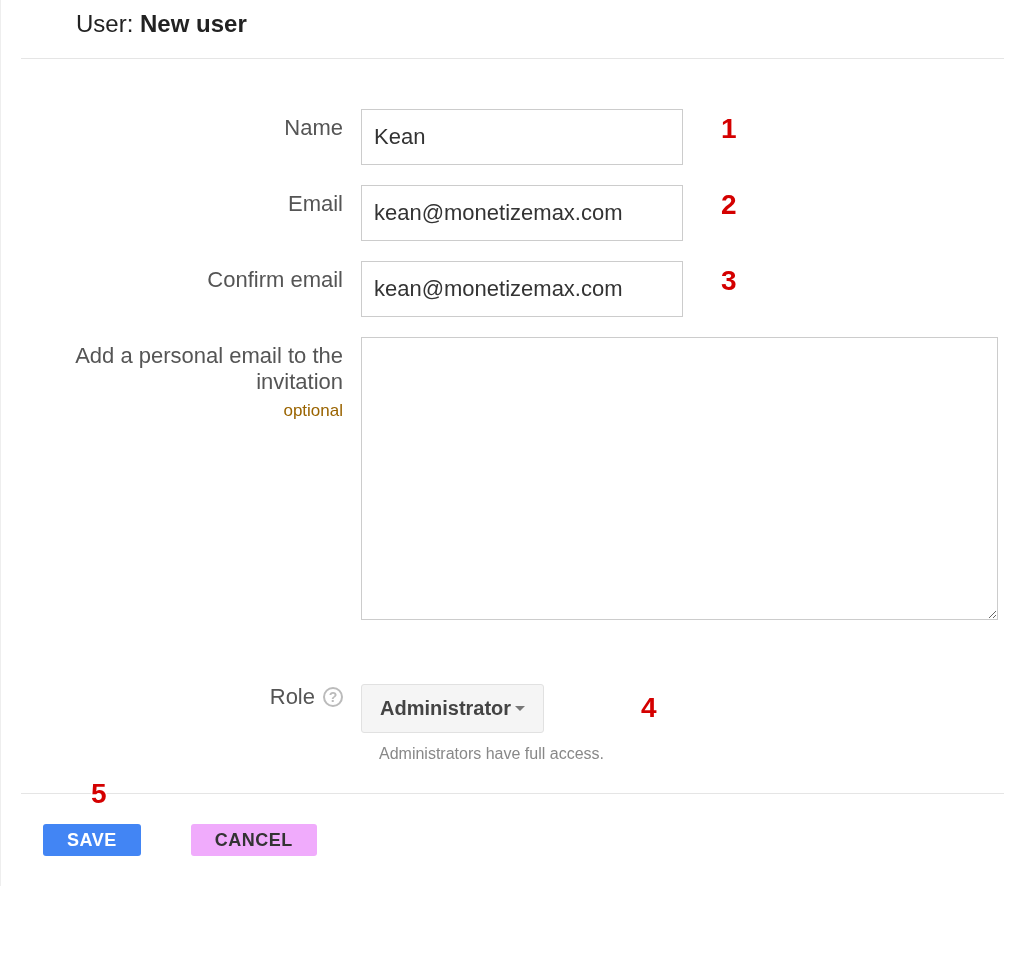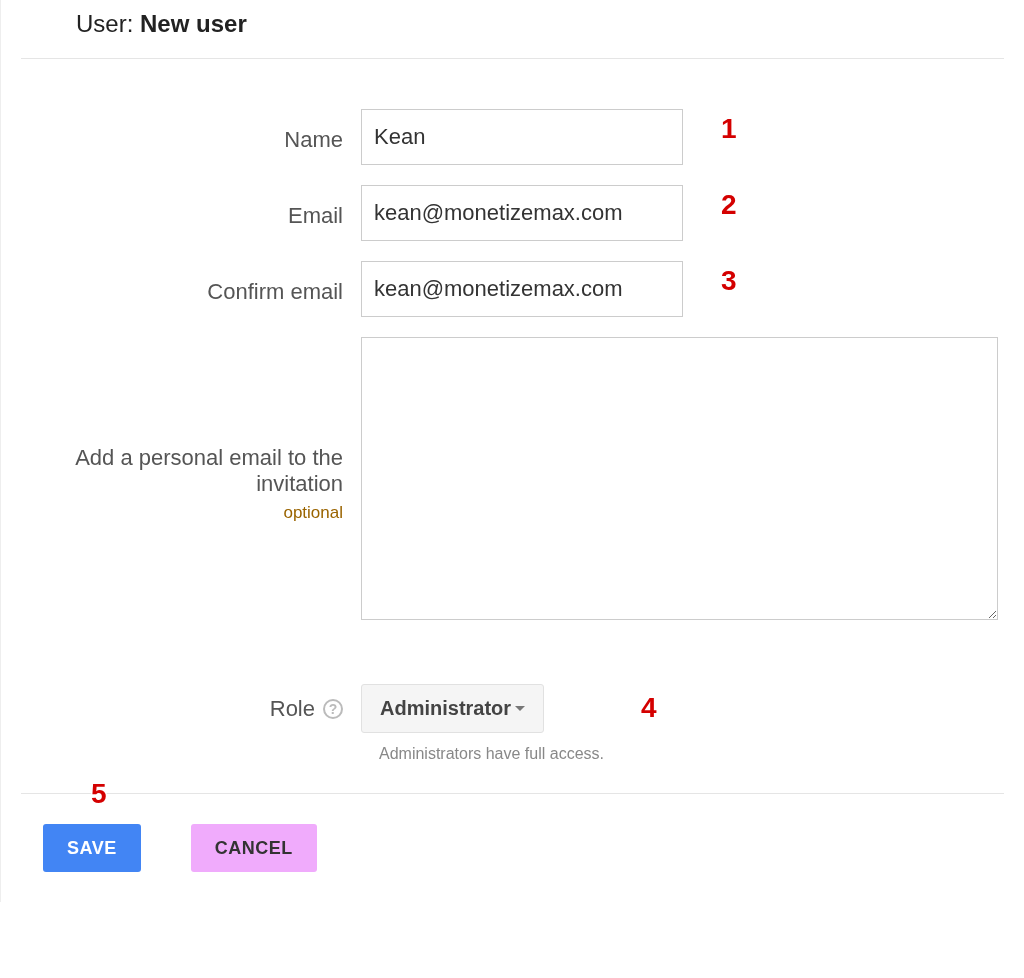--- a/index.html
+++ b/index.html
@@ -18,21 +18,21 @@
     }
     .header-prefix { font-weight: 400; }
     .header-value { font-weight: 700; }
     .divider {
       border: none;
       border-top: 1px solid #e5e5e5;
       margin: 0 0 50px 0;
     }
     .form-row {
       display: flex;
-      align-items: center;
+      align-items: flex-start;
       margin-bottom: 20px;
       position: relative;
     }
     .label-col {
       width: 340px;
       text-align: right;
       padding-right: 18px;
       padding-top: 6px;
       font-size: 22px;
       color: #555;
@@ -120,21 +120,21 @@
     }
     .button-row {
       border-top: 1px solid #e5e5e5;
       margin-top: 30px;
       padding-top: 30px;
       display: flex;
       gap: 50px;
       position: relative;
     }
     .btn {
-      height: 48px;
+      height: 32px;
       padding: 0 24px;
       font-size: 18px;
       font-weight: 700;
       letter-spacing: 0.5px;
       border-radius: 3px;
       border: none;
       cursor: pointer;
     }
     .btn-primary { background: #4285f4; color: #fff; margin-left: 22px; }
     .btn-secondary { background: #f0abfc; color: #333; }

